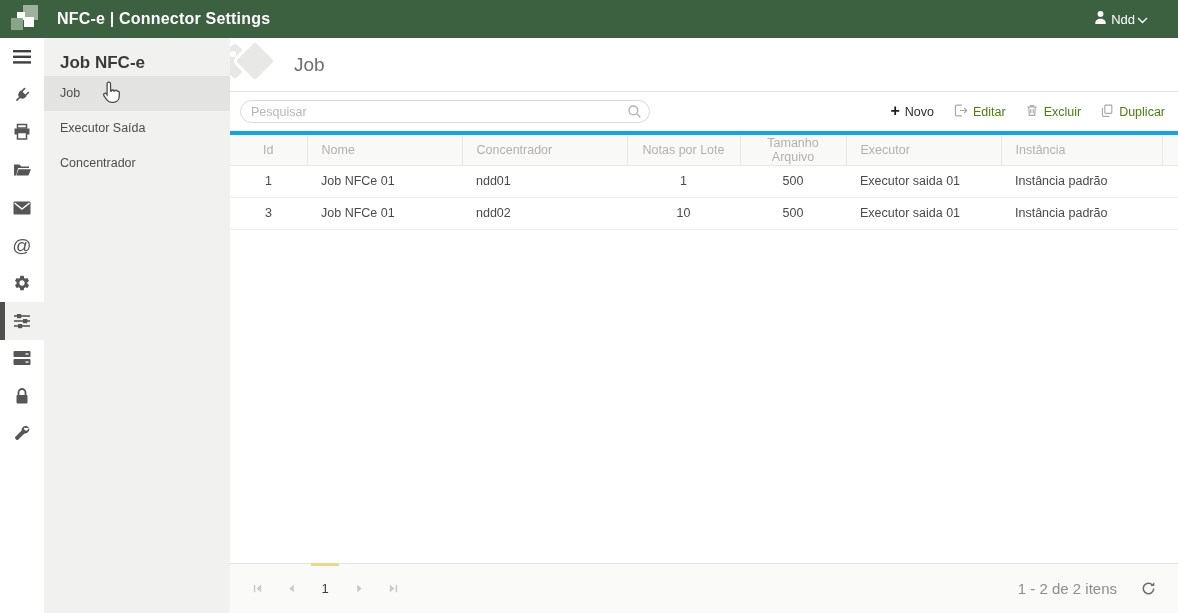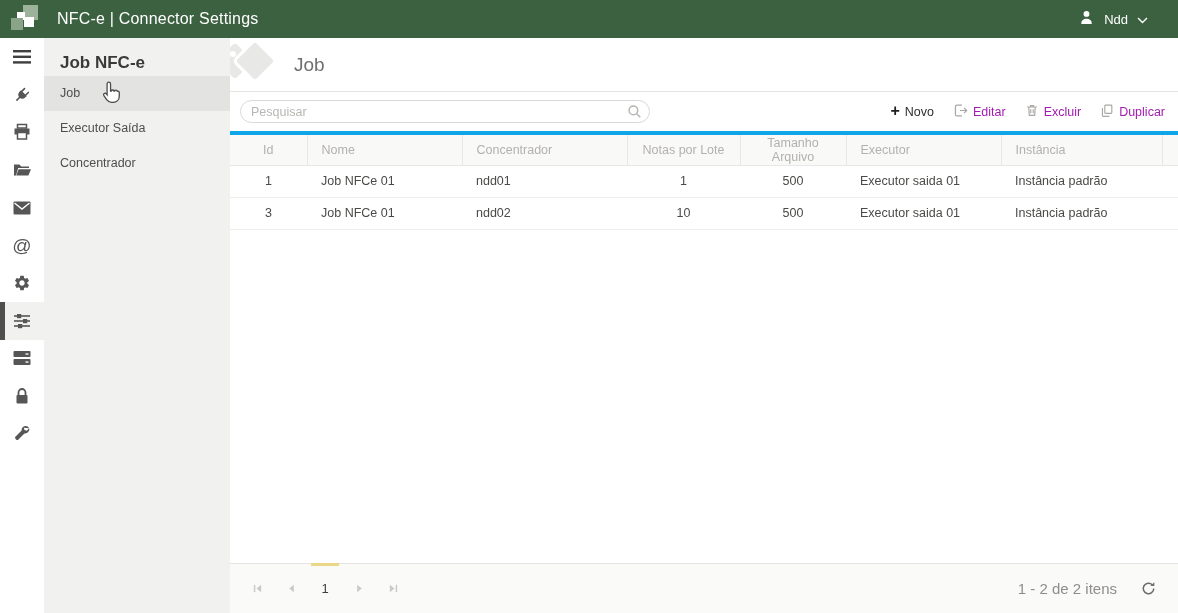--- a/index.html
+++ b/index.html
@@ -8,22 +8,22 @@
   .app { position:relative; width:1178px; height:613px; }
 
   
   .topbar { position:absolute; left:0; top:0; width:100%; height:38px; background:#3b6140; display:flex; align-items:center; z-index:5; }
   .logo { position:relative; width:30px; height:30px; margin-left:10px; }
   .logo span { position:absolute; }
   .lg1 { left:13px; top:1px;  width:15px; height:15px; background:#9cb29a; }
   .lg2 { left:7px;  top:8px;  width:8px;  height:8px;  background:#fff; }
   .lg3 { left:1px;  top:14px; width:12px; height:12px; background:#8aa489; }
   .lg4 { left:14px; top:13px; width:10px; height:10px; background:#fff; }
-  .topbar-title { margin-left:17px; color:#fff; font-size:16px; font-weight:400; letter-spacing:.2px; }
-  .user-menu { margin-left:auto; margin-right:30px; display:flex; align-items:center; gap:9px; color:#fff; cursor:pointer; }
+  .topbar-title { margin-left:17px; color:#fff; font-size:16px; font-weight:700; letter-spacing:.2px; }
+  .user-menu { margin-left:auto; margin-right:30px; display:flex; align-items:center; gap:2px; color:#fff; cursor:pointer; }
   .user-name { font-size:13px; }
 
   
   .rail { position:absolute; left:0; top:38px; width:44px; height:575px; background:#fff; z-index:3; }
   .rail-item { width:44px; height:37.7px; display:flex; align-items:center; justify-content:center; cursor:pointer; }
   .rail-item svg { display:block; }
   .rail-item.selected { background:#f1f1ef; box-shadow:inset 5px 0 0 #4f4f4d; }
   .at-glyph { font-size:19px; color:#565656; font-weight:400; line-height:1; }
 
   
@@ -42,21 +42,21 @@
   .page-title { font-size:19px; color:#6f6f6f; font-weight:400; margin-left:10px; }
 
   .actions-row { height:39px; display:flex; align-items:center; flex:0 0 auto; }
   .search-wrap { position:relative; margin-left:10px; }
   .search-input { width:410px; height:23px; border:1px solid #d9d9d7; border-radius:12px; padding:0 28px 0 10px; font-size:12.5px; color:#000000; outline:none; font-family:"Liberation Sans",sans-serif; background:#fff; }
   .search-input::placeholder { color:#b9b7b4; }
   .search-icon { position:absolute; right:8px; top:4px; }
   .toolbar { margin-left:auto; display:flex; align-items:center; gap:19px; padding-right:13px; }
   .tb-btn { display:flex; align-items:center; gap:5px; font-size:12.5px; cursor:pointer; }
   .tb-btn.primary { color:#2e2e2e; }
-  .tb-btn.dim { color:#a21caf; }
+  .tb-btn.dim { color:#4d7c0f; }
   .plus-glyph { font-size:16px; font-weight:700; color:#1c1c1c; line-height:1; margin-top:-2px; }
 
   
   .grid-area { flex:1 1 auto; overflow:hidden; }
   table { width:100%; border-collapse:collapse; table-layout:fixed; }
   thead th { height:32px; background:#f9f9f8; border-top:4px solid #0ea5e9; border-bottom:1px solid #e7e7e5; font-weight:400; font-size:12.5px; color:#b3b1ae; text-align:left; padding:0 14px; }
   thead th + th { border-left:1px solid #e7e7e5; }
   tbody td { height:32px; border-bottom:1px solid #ececea; font-size:12.5px; color:#4a4a48; padding:0 14px; }
   th:nth-child(1), td:nth-child(1),
   th:nth-child(4), td:nth-child(4),

